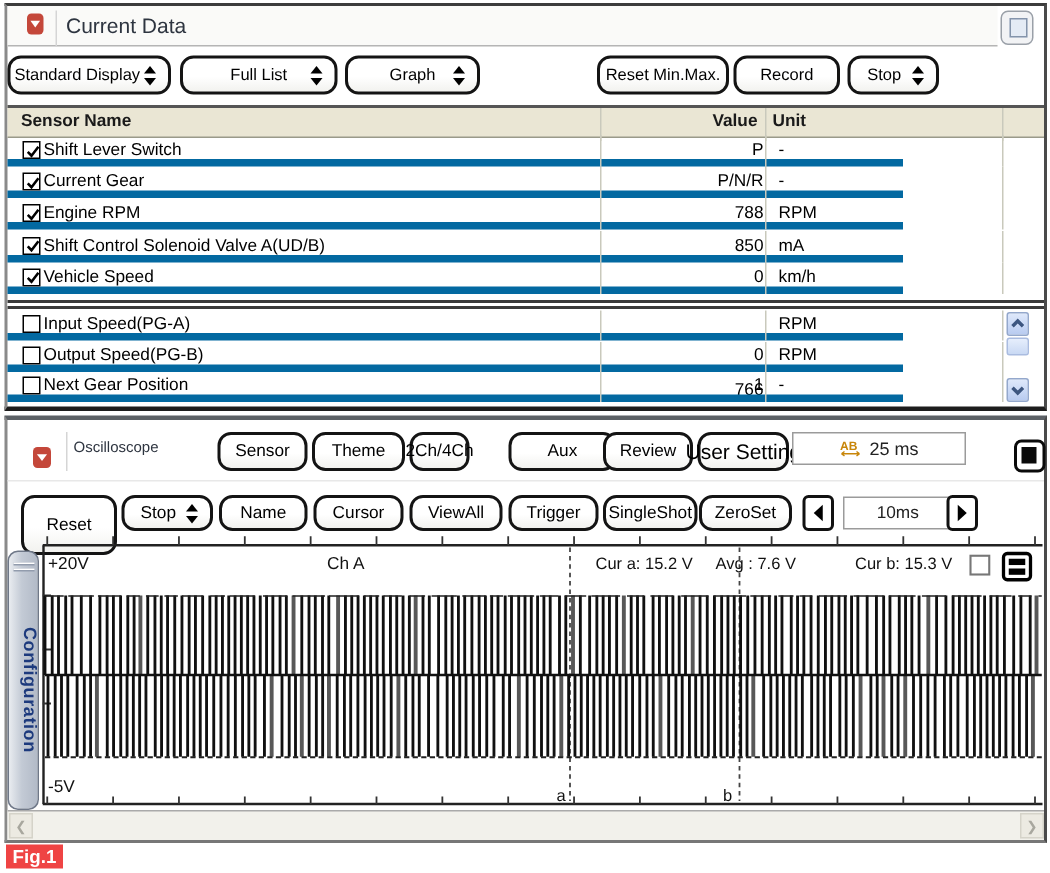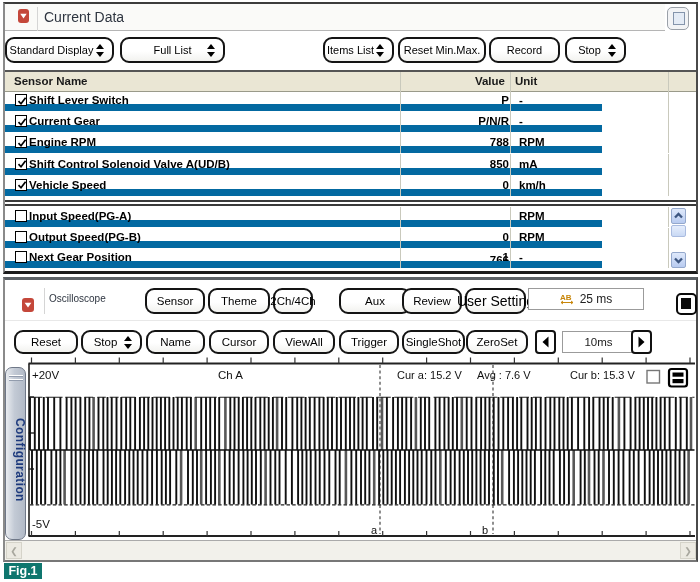--- a/index.html
+++ b/index.html
@@ -17,21 +17,21 @@
 #maxbtn .in{position:absolute;left:4.5px;top:4px;width:12px;height:13px;border:1.8px solid #8494ab;background:#e4ebf5;}
 
 .btn{position:absolute;border:2px solid #141414;border-radius:9px;background:linear-gradient(180deg,#ffffff 55%,#f2f2ef);
  display:flex;align-items:center;justify-content:center;font-size:11px;color:#000;white-space:nowrap;}
 .spin{position:absolute;right:8px;top:50%;margin-top:-6.5px;width:8px;height:13px;}
 .spin:before{content:"";position:absolute;left:0;top:0;border-left:4px solid transparent;border-right:4px solid transparent;border-bottom:5.5px solid #000;}
 .spin:after{content:"";position:absolute;left:0;bottom:0;border-left:4px solid transparent;border-right:4px solid transparent;border-top:5.5px solid #000;}
 
 #thead{left:0;top:66px;width:691px;height:22px;background:#eae6d4;border-top:2px solid #555;border-bottom:1px solid #9a9a8a;font-weight:bold;font-size:11.5px;color:#1a1a1a;}
 .cline{position:absolute;width:1px;background:#c9c9bc;}
-.row{position:absolute;left:0;width:597px;height:21px;border-bottom:7px solid #0369a1;font-weight:bold;font-size:11.5px;color:#000;white-space:nowrap;}
+.row{position:absolute;left:0;width:597px;height:21px;border-bottom:5px solid #0369a1;font-weight:normal;font-size:11.5px;color:#000;white-space:nowrap;}
 .row .nm{position:absolute;left:24px;top:4px;}
 .row .val{position:absolute;left:400px;width:104px;top:4px;text-align:right;}
 .row .un{position:absolute;left:514px;top:4px;}
 .cb{position:absolute;left:10px;top:4px;width:12px;height:12px;border:1.6px solid #000;background:#fff;}
 .cb svg{position:absolute;left:-0.5px;top:-0.5px;}
 #midsep{left:0;top:196px;width:691px;height:6px;background:#fff;border-top:2px solid #3a3a3a;border-bottom:2px solid #3a3a3a;}
 
 .sbb{position:absolute;left:666px;width:15px;height:16px;background:linear-gradient(#dfe9fb,#b8cbf0);border:1px solid #94a8cc;border-radius:2px;}
 .chev{stroke:#3d5680;stroke-width:2.3;fill:none;}
 
@@ -46,21 +46,21 @@
 .arrbtn{position:absolute;top:50px;width:21px;height:24px;border:2px solid #111;border-radius:4px;background:#fff;}
 #tmbox{left:557px;top:51px;width:73px;height:22px;border:1px solid #9b9b9b;background:#fff;display:flex;align-items:center;justify-content:center;font-size:11.5px;color:#222;}
 #cfgtab{left:0px;top:87px;width:21px;height:173px;border:1.5px solid #6f7888;border-radius:7px;
  background:linear-gradient(90deg,#e9ecf0 0%,#c3cad5 45%,#b2bac7 100%);}
 #cfgtab .grip{position:absolute;left:3px;width:14px;height:2px;background:#929cad;border-top:1px solid #fff;}
 #cfgtxt{position:absolute;left:0;top:22px;width:21px;height:140px;writing-mode:vertical-rl;
  font-size:12px;font-weight:bold;color:#1d3a7d;letter-spacing:0.4px;text-align:center;}
 #hscroll{left:0;top:260px;width:691px;height:20px;background:#f2f1eb;border-top:1px solid #aaa;}
 .hsbtn{position:absolute;top:1px;width:16px;height:17px;background:#eceae2;border:1px solid #d5d3c9;color:#a8a79e;font-size:9px;display:flex;align-items:center;justify-content:center;}
 
-#fig{left:4px;top:563px;width:38px;height:16px;background:#0f766e;color:#fff;font-weight:bold;font-size:12.5px;display:flex;align-items:center;justify-content:center;}
+#fig{left:4px;top:563px;width:38px;height:16px;background:#ef4444;color:#fff;font-weight:bold;font-size:12.5px;display:flex;align-items:center;justify-content:center;}
 </style></head>
 <body>
 <div id="root">
 <div id="p1" class="abs">
   <div id="p1title" class="abs">
     <div class="redic abs" style="left:13px;top:5px;">
           <svg width="11" height="14" viewBox="0 0 11 14">
             <path d="M2.3 4.8 L8.7 4.8 L5.5 9.4 Z" fill="#fff"></path>
           </svg>
         </div>
@@ -71,22 +71,22 @@
         <div class="in"></div>
       </div>
   <div class="btn" style="left:0px;top:33px;width:109px;height:26px;">
         <span style="margin-right:16px;">Standard Display</span>
         <span class="spin"></span>
       </div>
   <div class="btn" style="left:115px;top:33px;width:105px;height:26px;">
         <span>Full List</span>
         <span class="spin"></span>
       </div>
-  <div class="btn" style="left:318px;top:33px;width:71px;height:26px;">
-        <span style="margin-right:16px;">Items List</span>
+  <div class="btn" style="left:225px;top:33px;width:90px;height:26px;">
+        <span>Graph</span>
         <span class="spin"></span>
       </div>
   <div class="btn" style="left:393px;top:33px;width:88px;height:26px;">Reset Min.Max.</div>
   <div class="btn" style="left:484px;top:33px;width:71px;height:26px;">Record</div>
   <div class="btn" style="left:560px;top:33px;width:61px;height:26px;">
         <span style="margin-right:12px;">Stop</span>
         <span class="spin"></span>
       </div>
   <div id="thead" class="abs">
     <span style="position:absolute;left:9px;top:3px;">Sensor Name</span>
@@ -212,21 +212,21 @@
   <div class="btn2" style="left:397px;top:8px;width:60px;height:26px;">Review</div>
   <div class="btn2" style="left:460px;top:8px;width:61px;height:26px;font-size:14px;">User Setting</div>
   <div id="msbox" class="abs"><svg width="15" height="14" viewBox="0 0 15 14" style="margin-right:5px;">
           <text x="0" y="8" font-size="8" font-weight="bold" fill="#c8860a">AB</text>
           <path d="M1 10.5 H13 M1 10.5 L3 9 M1 10.5 L3 12 M13 10.5 L11 9 M13 10.5 L11 12" stroke="#c8860a" stroke-width="1" fill="none"></path>
         </svg>25 ms</div>
   <div id="sqbtn" class="abs">
         <div class="in"></div>
       </div>
   <div class="abs" style="left:0;top:40px;width:691px;height:1px;background:#e8e8e8;"></div>
-  <div class="btn2" style="left:9px;top:50px;width:64px;height:24px;">Reset</div>
+  <div class="btn2" style="left:9px;top:50px;width:64px;height:40px;">Reset</div>
   <div class="btn2" style="left:76px;top:50px;width:61px;height:24px;">
         <span style="margin-right:12px;">Stop</span>
         <span class="spin"></span>
       </div>
   <div class="btn2" style="left:141px;top:50px;width:59px;height:24px;">Name</div>
   <div class="btn2" style="left:204px;top:50px;width:60px;height:24px;">Cursor</div>
   <div class="btn2" style="left:268px;top:50px;width:62px;height:24px;">ViewAll</div>
   <div class="btn2" style="left:334px;top:50px;width:60px;height:24px;">Trigger</div>
   <div class="btn2" style="left:397px;top:50px;width:63px;height:24px;">SingleShot</div>
   <div class="btn2" style="left:461px;top:50px;width:62px;height:24px;">ZeroSet</div>

